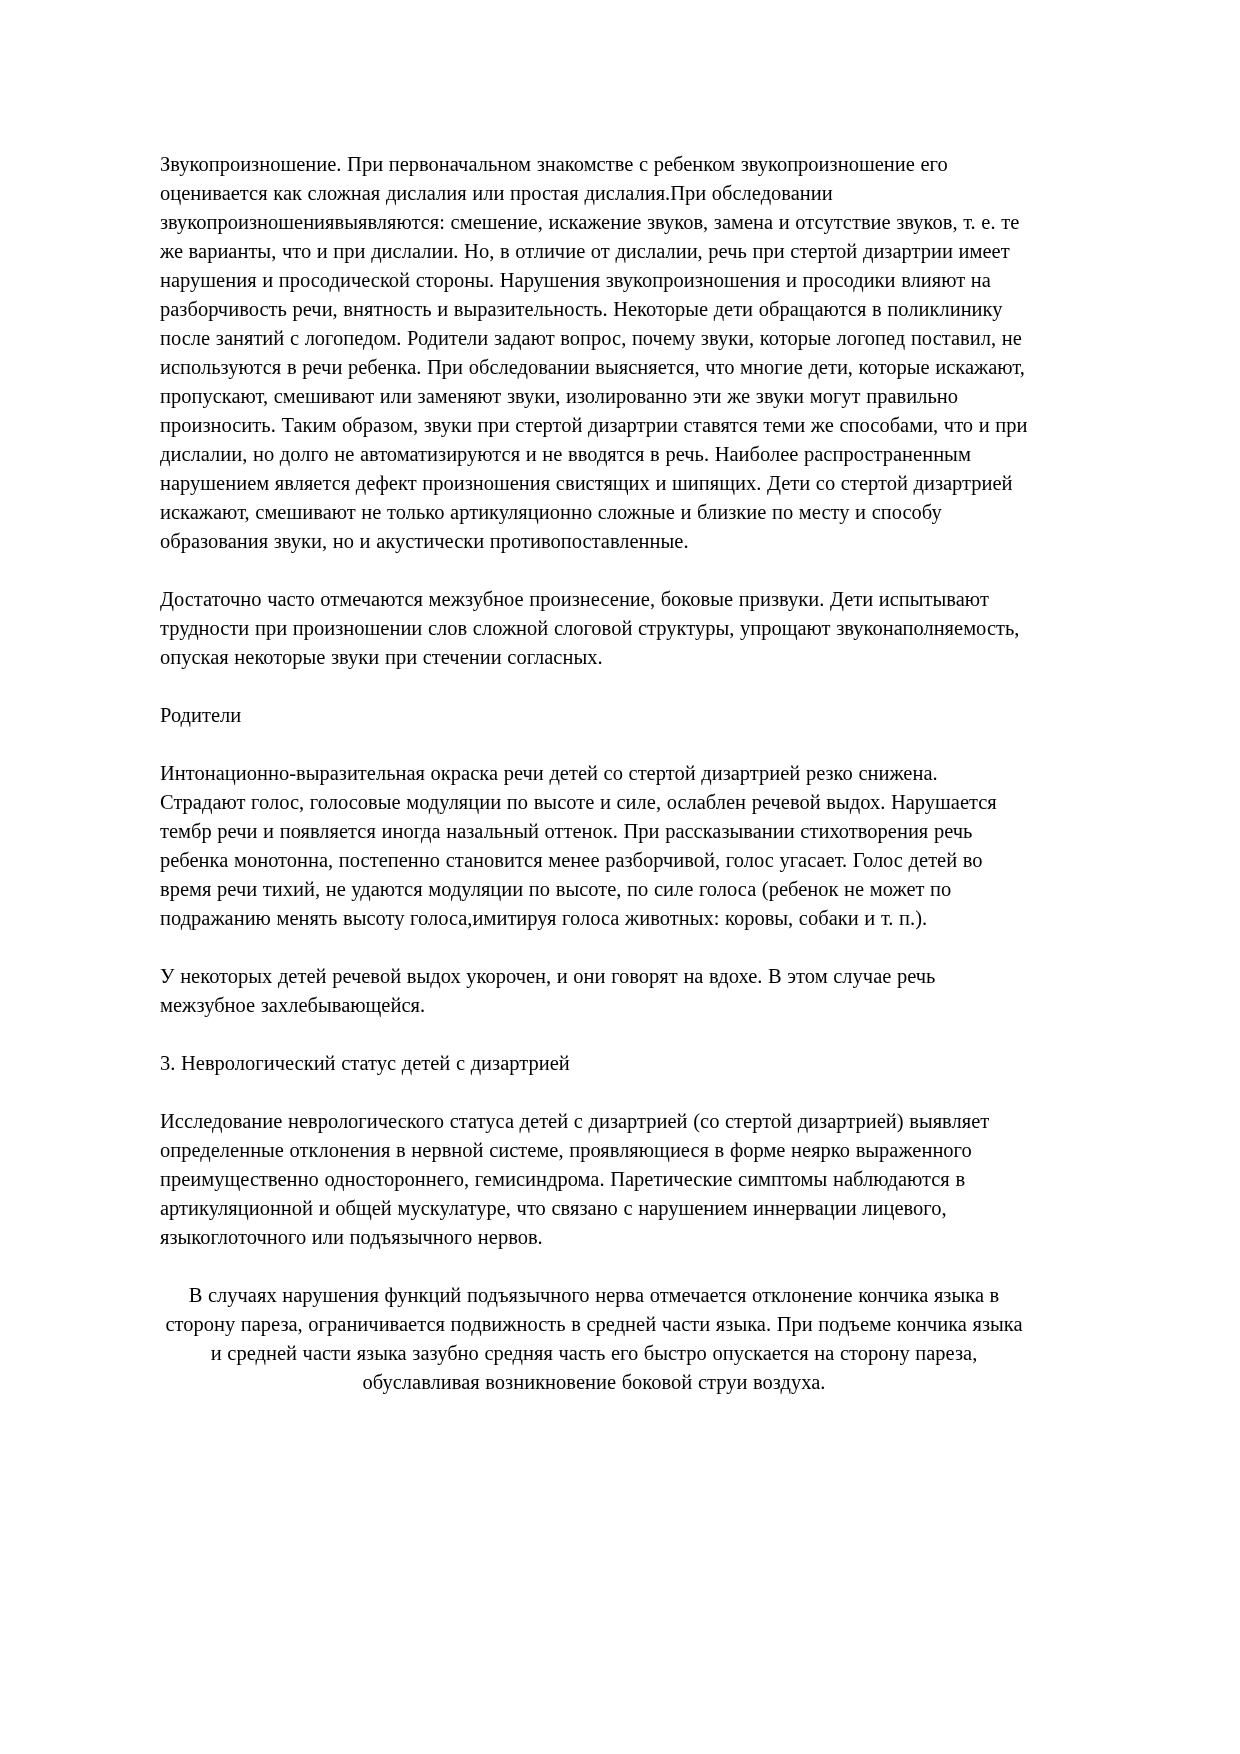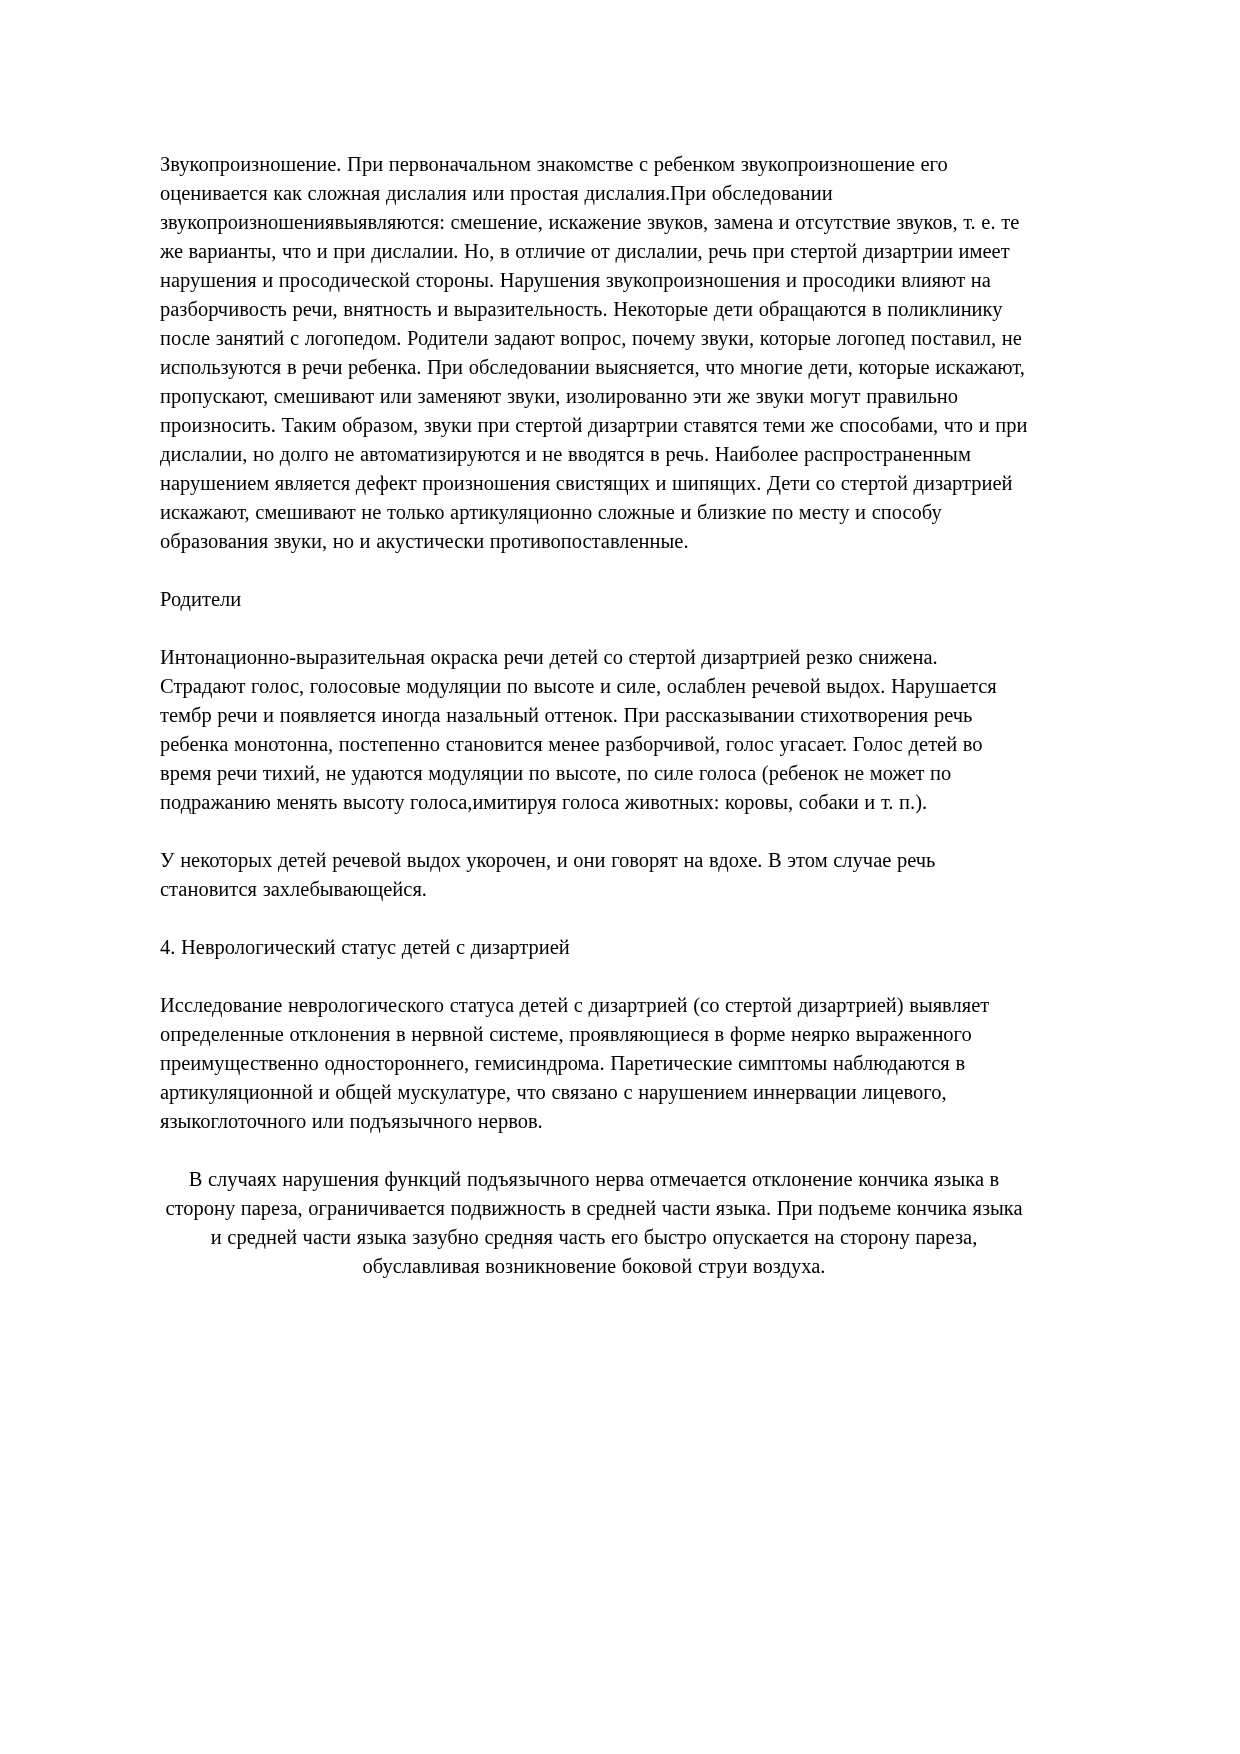--- a/index.html
+++ b/index.html
@@ -30,20 +30,21 @@
     word-spacing: 0.5px;
   }
   .content p:last-child { margin-bottom: 0; text-align: center; }
 </style>
 </head>
 <body>
 
 <div class="page">
   <div class="content">
     <p>Звукопроизношение. При первоначальном знакомстве с ребенком звукопроизношение его оценивается как сложная дислалия или простая дислалия.При обследовании звукопроизношениявыявляются: смешение, искажение звуков, замена и отсутствие звуков, т. е. те же варианты, что и при дислалии. Но, в отличие от дислалии, речь при стертой дизартрии имеет нарушения и просодической стороны. Нарушения звукопроизношения и просодики влияют на разборчивость речи, внятность и выразительность. Некоторые дети обращаются в поликлинику после занятий с логопедом. Родители задают вопрос, почему звуки, которые логопед поставил, не используются в речи ребенка. При обследовании выясняется, что многие дети, которые искажают, пропускают, смешивают или заменяют звуки, изолированно эти же звуки могут правильно произносить. Таким образом, звуки при стертой дизартрии ставятся теми же способами, что и при дислалии, но долго не автоматизируются и не вводятся в речь. Наиболее распространенным нарушением является дефект произношения свистящих и шипящих. Дети со стертой дизартрией искажают, смешивают не только артикуляционно сложные и близкие по месту и способу образования звуки, но и акустически противопоставленные.</p>
+    <p>Достаточно часто отмечаются межзубное произнесение, боковые призвуки. Дети испытывают трудности при произношении слов сложной слоговой структуры, упрощают звуконаполняемость, опуская некоторые звуки при стечении согласных.</p>
     <p>Родители</p>
     <p>Интонационно-выразительная окраска речи детей со стертой дизартрией резко снижена. Страдают голос, голосовые модуляции по высоте и силе, ослаблен речевой выдох. Нарушается тембр речи и появляется иногда назальный оттенок. При рассказывании стихотворения речь ребенка монотонна, постепенно становится менее разборчивой, голос угасает. Голос детей во время речи тихий, не удаются модуляции по высоте, по силе голоса (ребенок не может по подражанию менять высоту голоса,имитируя голоса животных: коровы, собаки и т. п.).</p>
-    <p>У некоторых детей речевой выдох укорочен, и они говорят на вдохе. В этом случае речь становится захлебывающейся.</p>
-    <p>4. Неврологический статус детей с дизартрией</p>
+    <p>У некоторых детей речевой выдох укорочен, и они говорят на вдохе. В этом случае речь межзубное захлебывающейся.</p>
+    <p>3. Неврологический статус детей с дизартрией</p>
     <p>Исследование неврологического статуса детей с дизартрией (со стертой дизартрией) выявляет определенные отклонения в нервной системе, проявляющиеся в форме неярко выраженного преимущественно одностороннего, гемисиндрома. Паретические симптомы наблюдаются в артикуляционной и общей мускулатуре, что связано с нарушением иннервации лицевого, языкоглоточного или подъязычного нервов.</p>
     <p>В случаях нарушения функций подъязычного нерва отмечается отклонение кончика языка в сторону пареза, ограничивается подвижность в средней части языка. При подъеме кончика языка и средней части языка зазубно средняя часть его быстро опускается на сторону пареза, обуславливая возникновение боковой струи воздуха.</p>
   </div>
 </div>
 
 </body></html>

